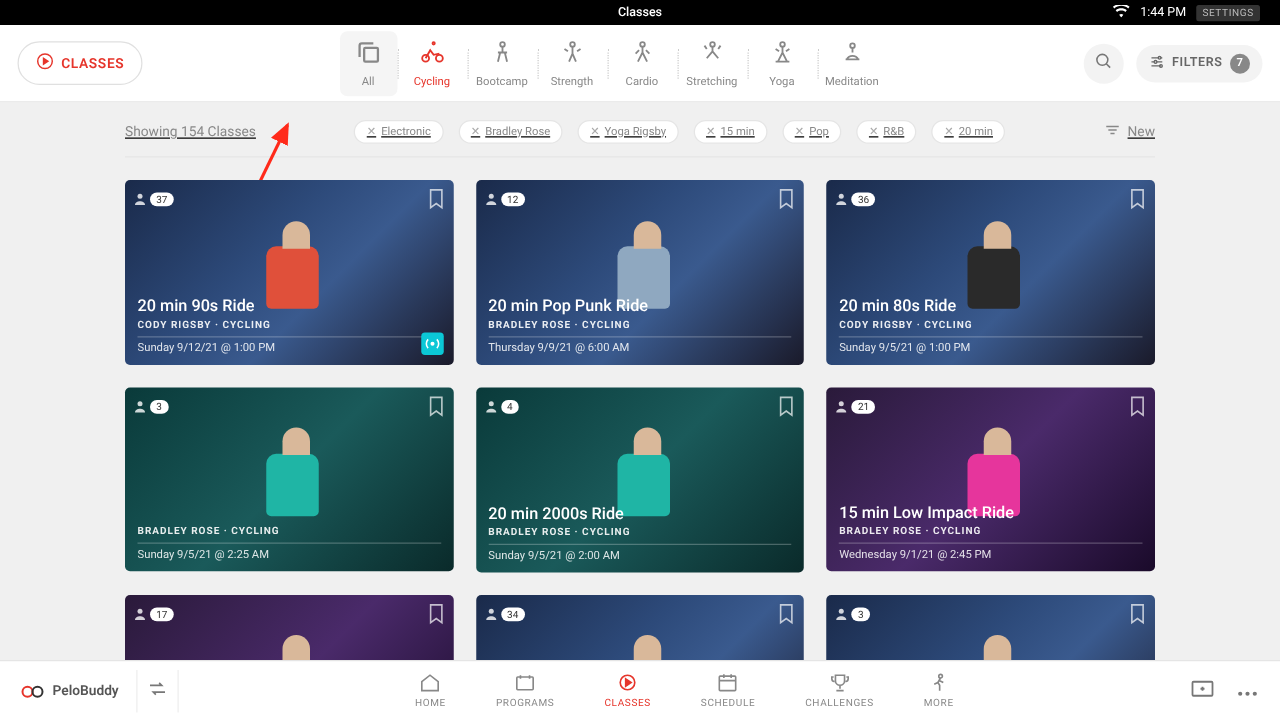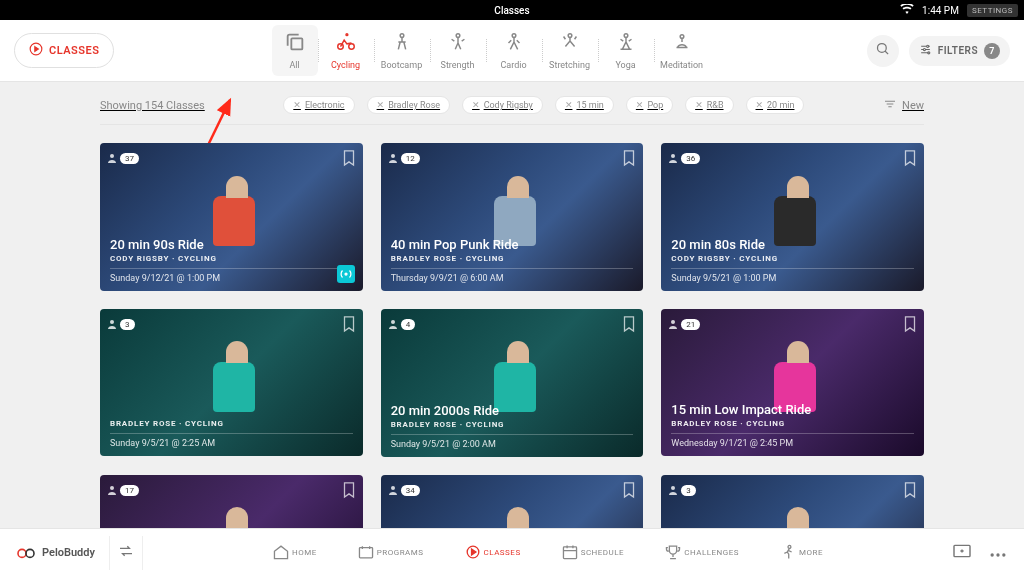--- a/index.html
+++ b/index.html
@@ -1,21 +1,21 @@
 <!DOCTYPE html>
 <html><head>
 <meta charset="utf-8">
 <style>
 * { margin: 0; padding: 0; box-sizing: border-box; font-family: -apple-system, BlinkMacSystemFont, "Segoe UI", Roboto, sans-serif; }
 html, body { width: 1024px; height: 576px; overflow: hidden; background: #f0f0f0; }
 
 
 .status-bar { height: 20px; background: #000; color: #fff; display: flex; align-items: center; justify-content: center; position: relative; font-size: 10px; }
 .status-bar .title { font-weight: 500; }
-.status-bar .right { position: absolute; right: 6px; display: flex; align-items: center; gap: 8px; }
+.status-bar .right { position: absolute; right: 16px; display: flex; align-items: center; gap: 8px; }
 .settings-btn { background: #333; color: #bbb; border: none; font-size: 8px; padding: 2px 5px; border-radius: 2px; letter-spacing: 0.5px; }
 
 
 .top-nav { height: 62px; background: #fff; border-bottom: 1px solid #e5e5e5; display: flex; align-items: center; padding: 0 14px; gap: 6px; }
 .pill-group { display: flex; gap: 6px; align-items: center; }
 .pill { display: flex; align-items: center; gap: 6px; border: 1px solid #e0e0e0; border-radius: 20px; padding: 8px 14px; font-size: 11px; font-weight: 600; color: #888; letter-spacing: 0.5px; }
 .pill.active { color: #e6352b; border-color: #e0e0e0; }
 .pill .icon { width: 14px; height: 14px; }
 
 .cat-list { flex: 1; display: flex; justify-content: center; gap: 0; }
@@ -58,21 +58,21 @@
 
 .arrow { position: absolute; pointer-events: none; }
 .arrow svg { overflow: visible; }
 
 
 .bottom-nav { position: absolute; bottom: 0; left: 0; right: 0; height: 48px; background: #fff; border-top: 1px solid #e5e5e5; display: flex; align-items: center; padding: 0 16px; }
 .bn-left { display: flex; align-items: center; gap: 14px; }
 .bn-brand { display:flex; align-items:center; gap:6px; font-size: 11px; font-weight:600; color:#555;justify-content:center; }
 .bn-swap { width: 34px; height: 34px; border-left: 1px solid #eee; border-right: 1px solid #eee; display:flex;align-items:center;justify-content:center; color:#777; }
 .bn-center { flex:1; display:flex; justify-content:center; gap: 40px; }
-.bn-item { display:flex; flex-direction:row; align-items:center; gap:2px; font-size:8px; letter-spacing:0.5px; color:#888; }
+.bn-item { display:flex; flex-direction:column; align-items:center; gap:2px; font-size:8px; letter-spacing:0.5px; color:#888; }
 .bn-item.active { color:#e6352b; }
 .bn-right { display:flex; align-items:center; gap:16px; color:#777; }
 
 
 .figure { position:absolute; border-radius: 50% 50% 0 0; }
 .fig-body { position:absolute; border-radius: 8px 8px 4px 4px; }
 </style>
 </head>
 <body>
 
@@ -184,21 +184,21 @@
     <div class="chip">
         <span class="x">✕</span>
         <span>Electronic</span>
       </div>
     <div class="chip">
         <span class="x">✕</span>
         <span>Bradley Rose</span>
       </div>
     <div class="chip">
         <span class="x">✕</span>
-        <span>Cody Rigsby</span>
+        <span>Yoga Rigsby</span>
       </div>
     <div class="chip">
         <span class="x">✕</span>
         <span>15 min</span>
       </div>
     <div class="chip">
         <span class="x">✕</span>
         <span>Pop</span>
       </div>
     <div class="chip">
@@ -262,21 +262,21 @@
           <span><svg width="12" height="12" viewBox="0 0 24 24" fill="#fff" opacity="0.8">
               <circle cx="12" cy="8" r="4"></circle>
               <path d="M4 22c0-4 4-6 8-6s8 2 8 6"></path>
             </svg></span>
           <span class="num">12</span>
         </div>
         <span class="bm"><svg width="16" height="18" viewBox="0 0 24 28" fill="none" stroke="#fff" stroke-width="2">
             <path d="M5 3h14v22l-7-5-7 5V3z"></path>
           </svg></span>
         <div class="info">
-          <div class="title">40 min Pop Punk Ride</div>
+          <div class="title">20 min Pop Punk Ride</div>
           <div class="sub">BRADLEY ROSE  ·  CYCLING</div>
           <hr>
           <div class="date">Thursday 9/9/21 @ 6:00 AM</div>
         </div>
       </div>
       <div class="card ">
         <div class="fig-body" style="width: 42px; height: 50px; background: rgb(42, 42, 42); top: 36%; left: 43%;"></div>
         <div class="figure" style="width: 22px; height: 22px; background: rgb(217, 184, 154); top: 22%; left: 48%;"></div>
         <div class="count-badge">
           <span><svg width="12" height="12" viewBox="0 0 24 24" fill="#fff" opacity="0.8">

